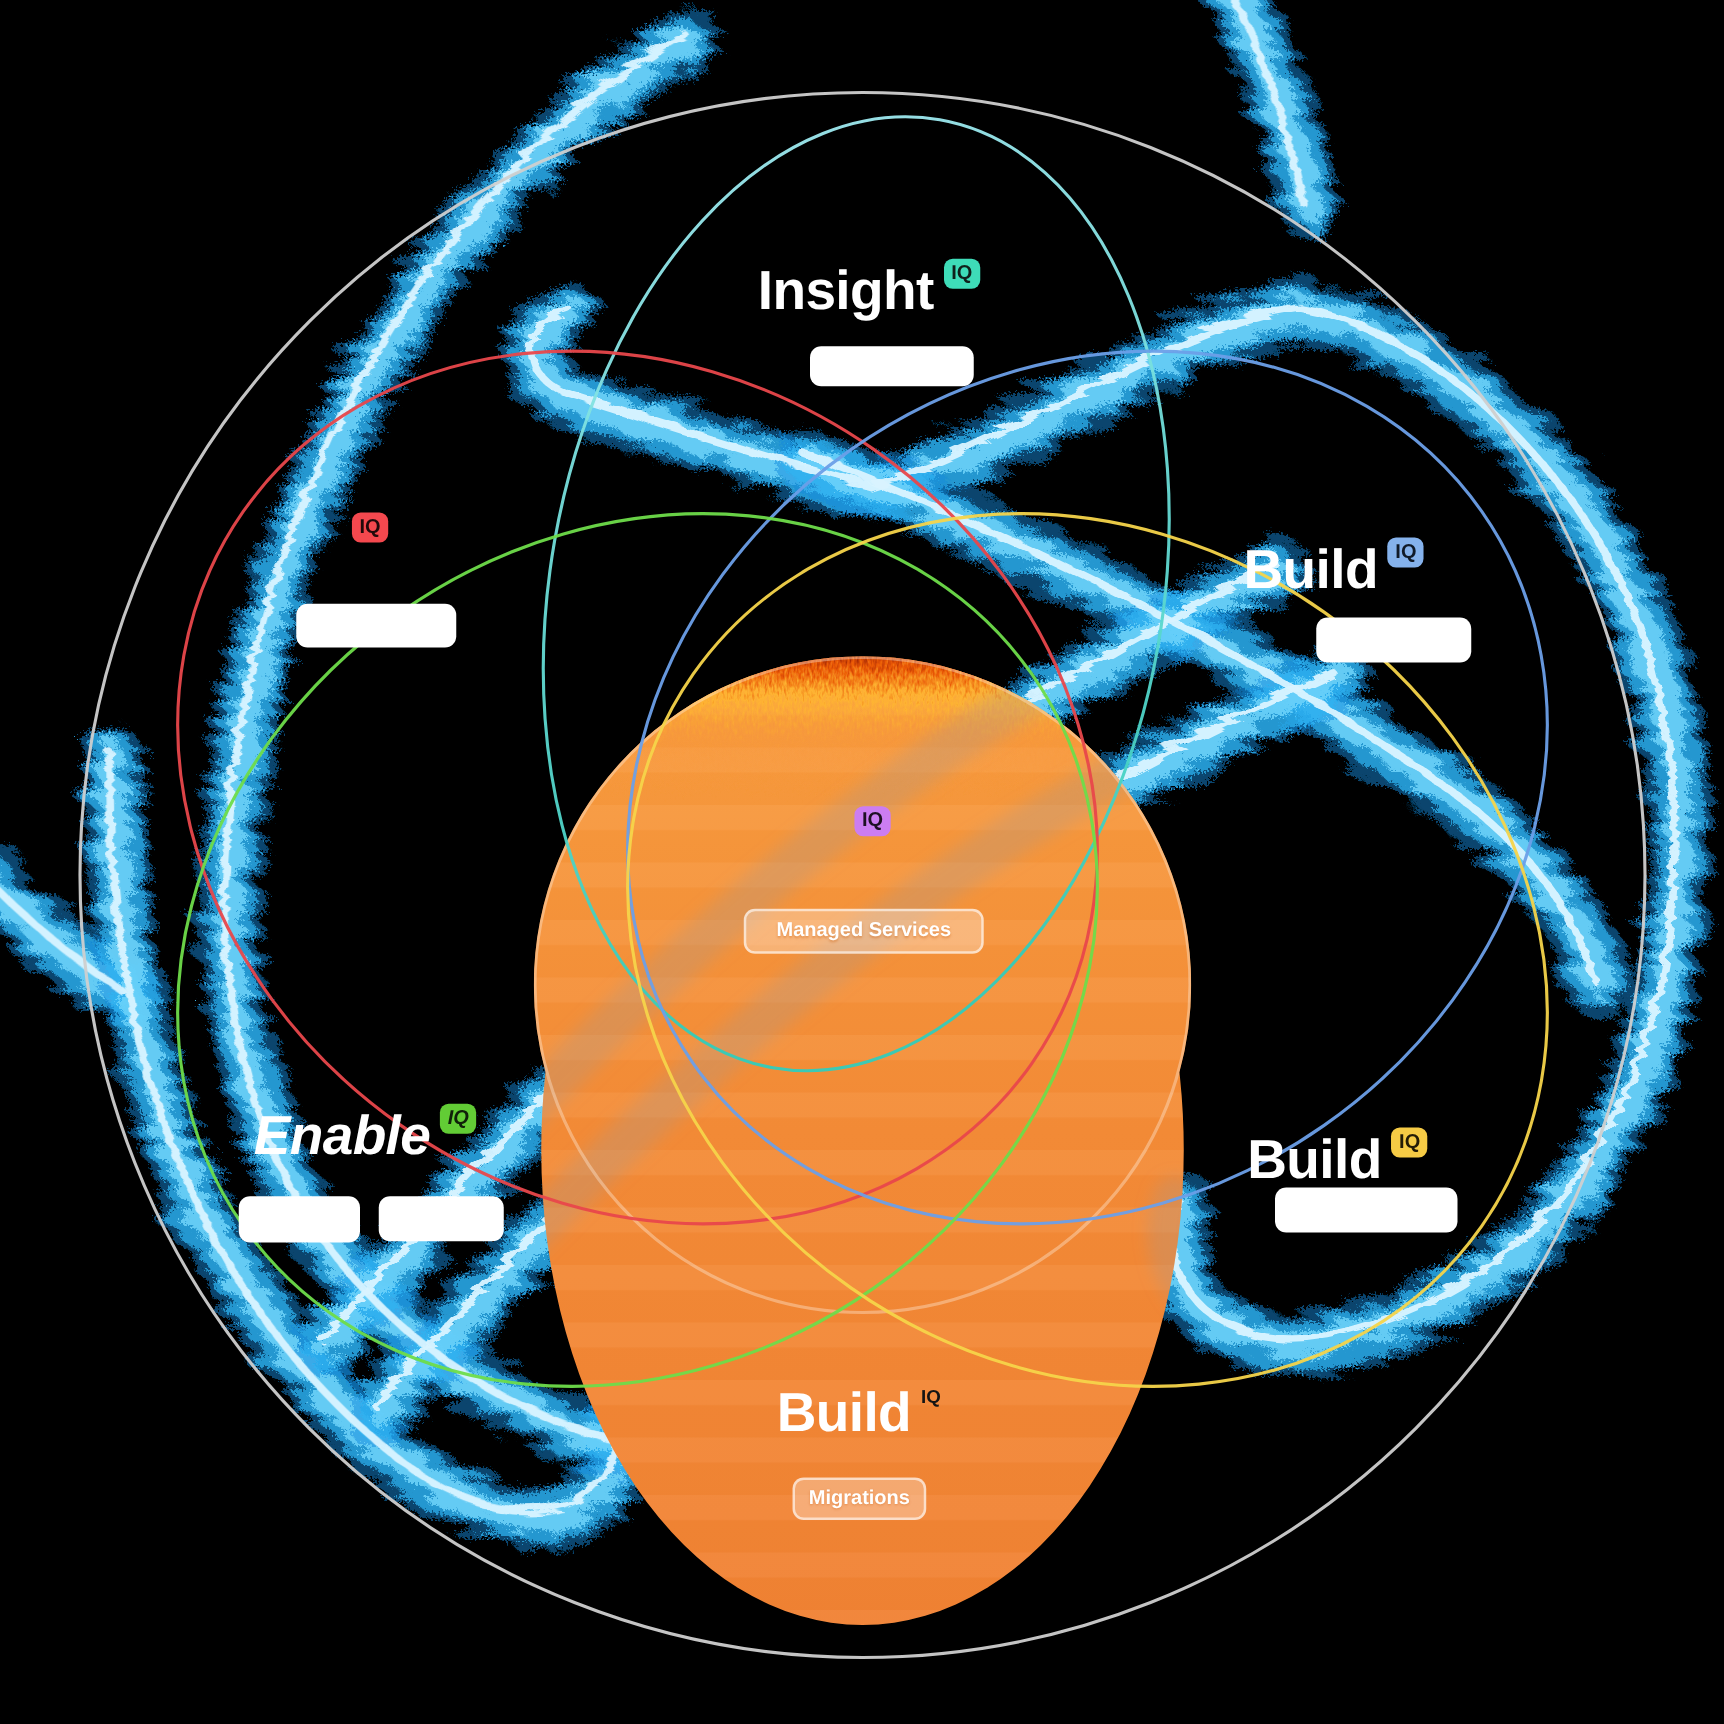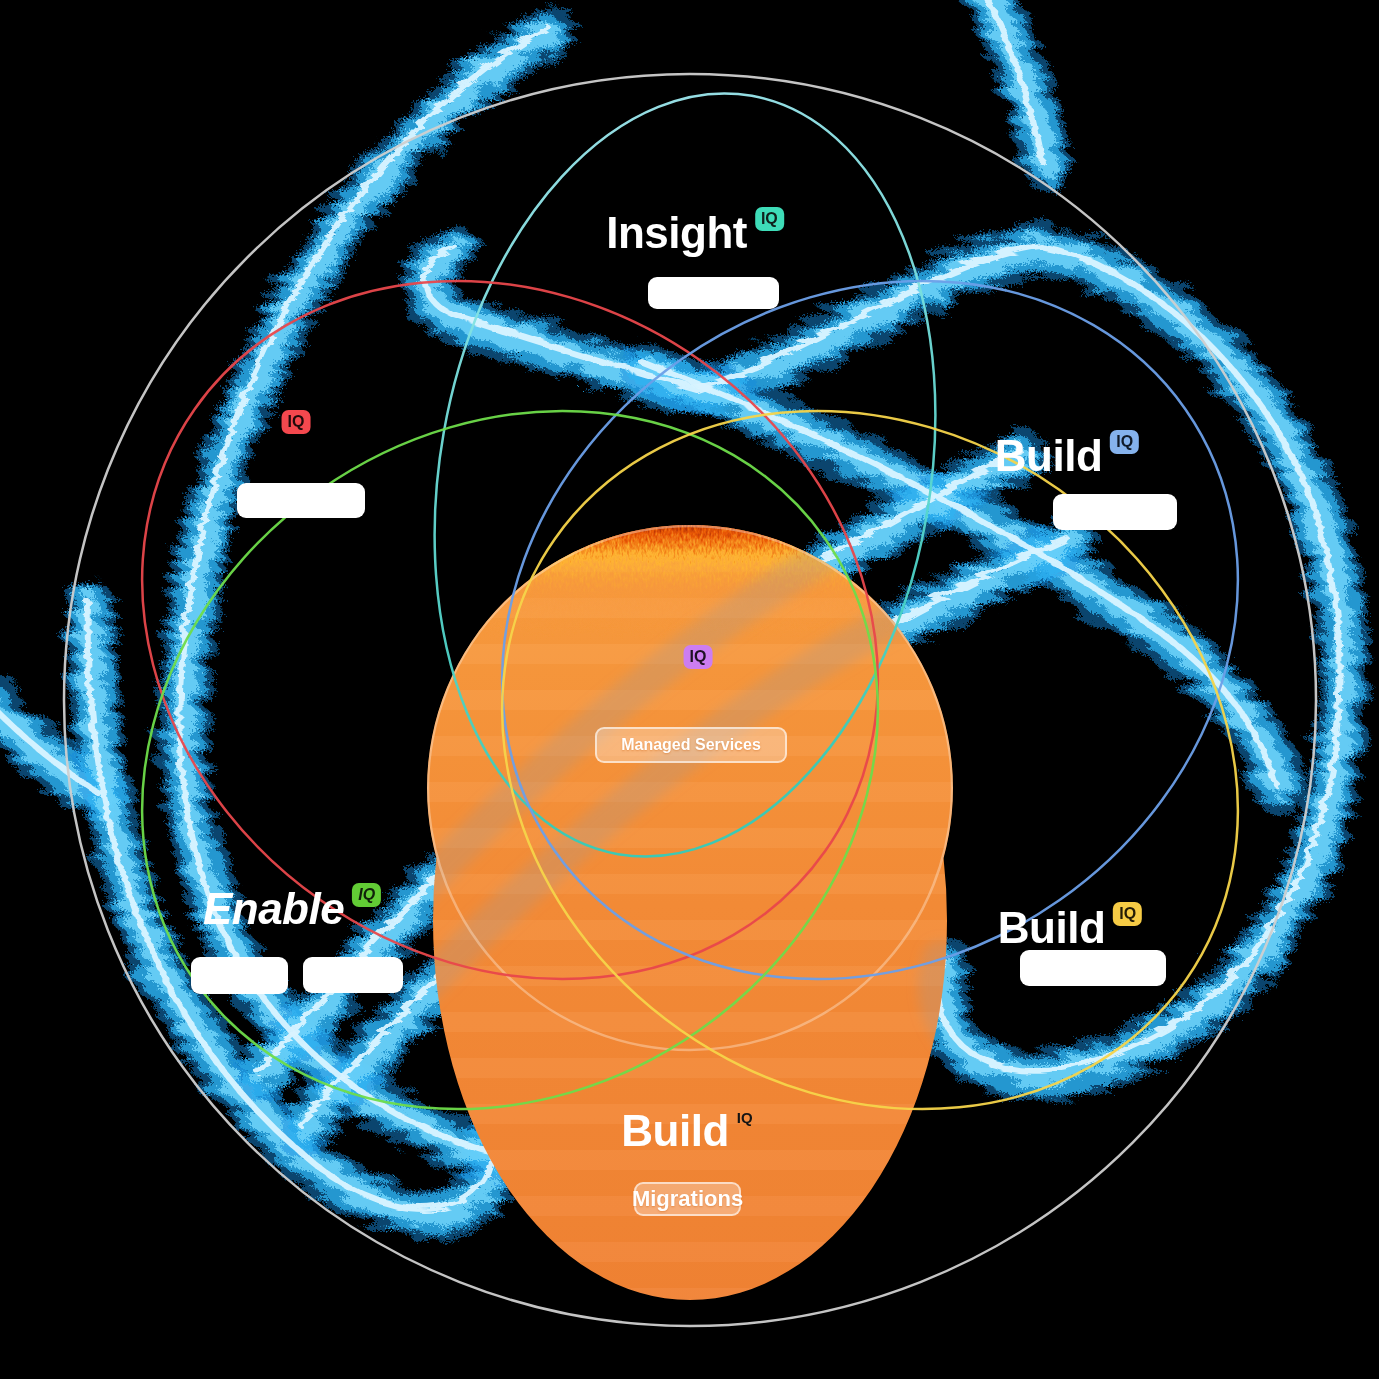--- a/index.html
+++ b/index.html
@@ -28,21 +28,21 @@
   #lbl-shift    {left:687px; top:1131px;}
 
   
   #pill-insight   {left:648px; top:277px; width:131px;height:32px;}
   #pill-optimize  {left:237px; top:483px; width:128px;height:35px;}
   #pill-design    {left:1053px;top:494px; width:124px;height:36px;}
   #pill-managed   {left:595px; top:727px; width:192px;height:36px;font-size:16px;}
   #pill-enable-1  {left:191px; top:957px; width:97px; height:37px;}
   #pill-enable-2  {left:303px; top:957px; width:100px;height:36px;}
   #pill-build     {left:1020px;top:950px; width:146px;height:36px;}
-  #pill-shift     {left:634px; top:1182px;width:107px;height:34px;font-size:22px;}
+  #pill-shift     {left:634px; top:1182px;width:107px;height:34px;font-size:16px;}
 
   
   .s1{fill:none;stroke:#1089DC;stroke-width:52;opacity:.50;stroke-linecap:round;}
   .s2{fill:none;stroke:#2FB3F2;stroke-width:38;opacity:.75;stroke-linecap:round;}
   .s3{fill:none;stroke:#6FD4FA;stroke-width:21;opacity:.85;stroke-linecap:round;}
   .s4{fill:none;stroke:#D9F3FF;stroke-width:6; opacity:.95;stroke-linecap:round;}
   .ring{fill:none;stroke-width:2.5;opacity:.95;}
   .haze{fill:none;stroke:rgba(168,152,138,0.30);stroke-width:34;stroke-linecap:round;}
 </style>
 </head>

